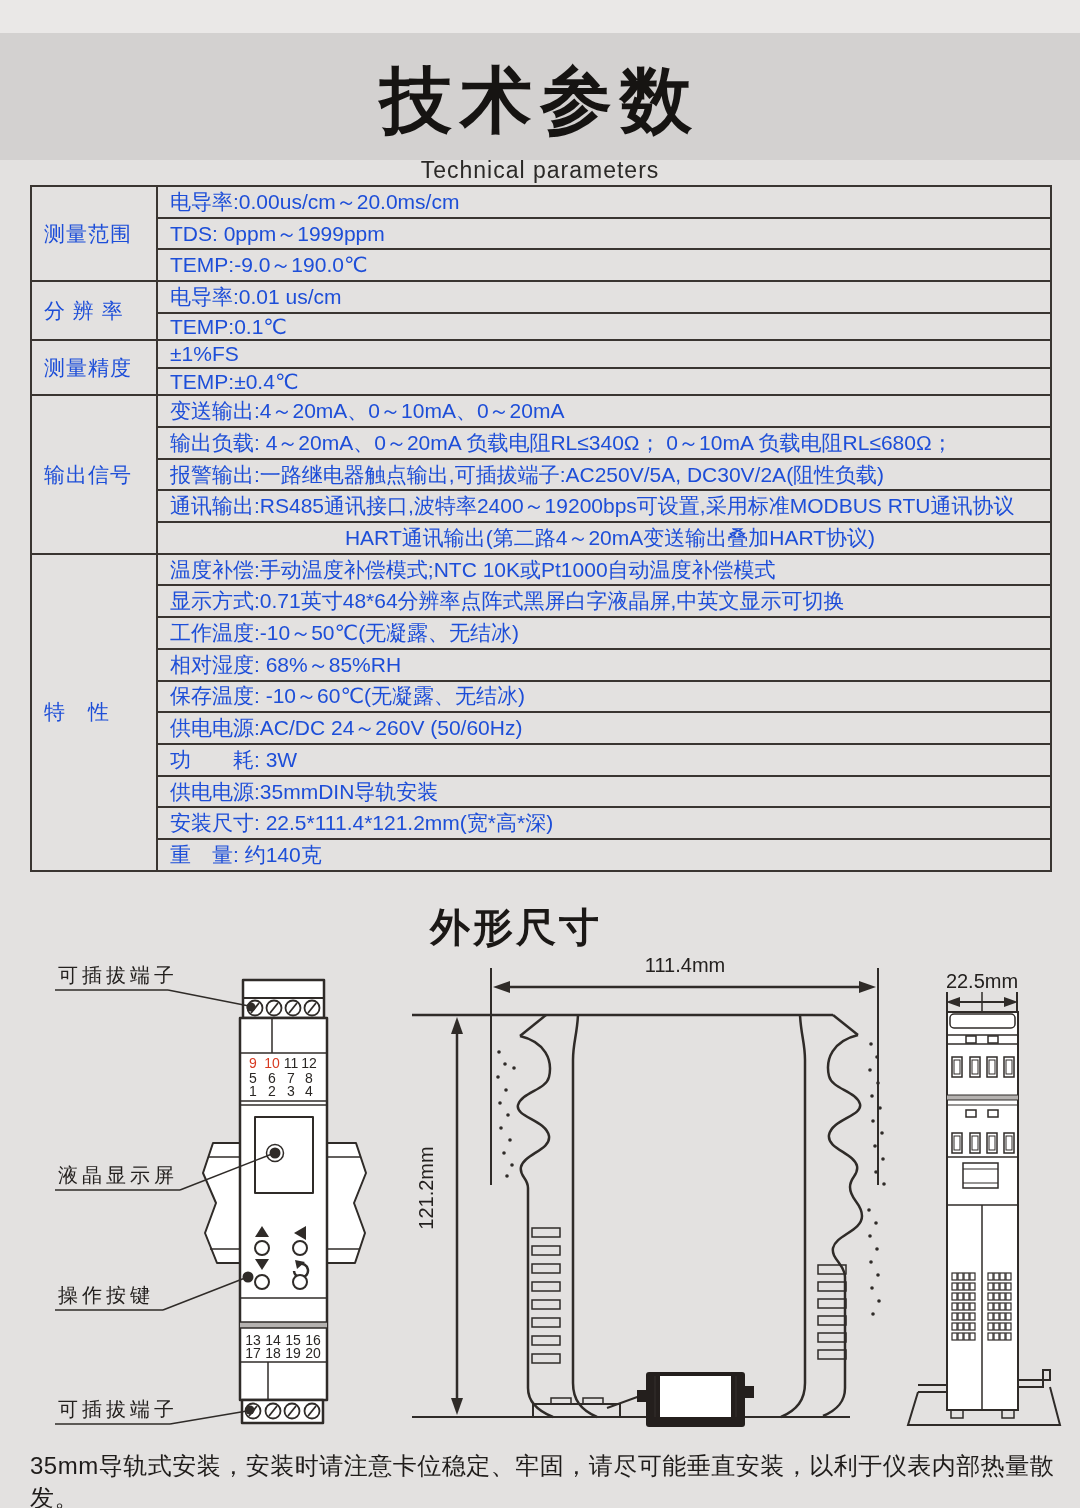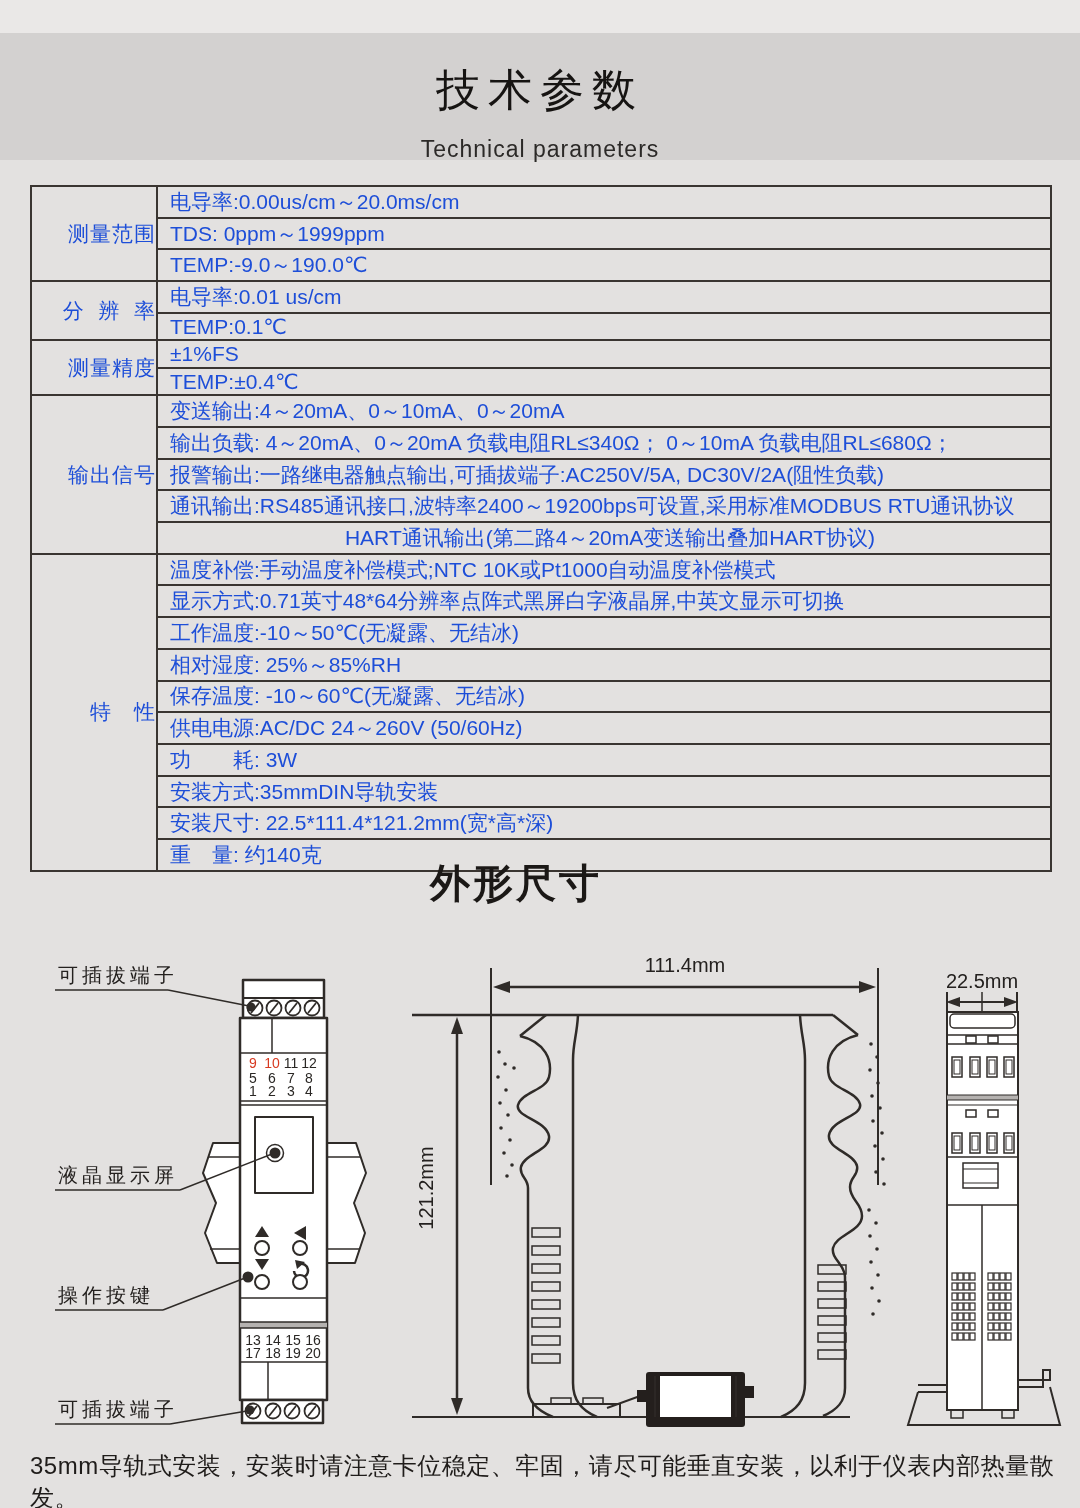--- a/index.html
+++ b/index.html
@@ -4,39 +4,39 @@
 <style>
   html,body{margin:0;padding:0;}
   body{
     width:1080px;height:1508px;position:relative;overflow:hidden;
     background:#e3e1e0;
     font-family:"Liberation Sans","DejaVu Sans",sans-serif;
     color:#24211f;
   }
   .top-strip{position:absolute;left:0;top:0;width:1080px;height:33px;background:#eae8e7;}
   .title-band{position:absolute;left:0;top:33px;width:1080px;height:127px;background:#d3d1d0;text-align:center;}
-  .main-title{margin:16px;padding-top:12px;font-size:44px;font-weight:normal;letter-spacing:8px;color:#161412;}
+  .main-title{margin:8px;padding-top:12px;font-size:72px;font-weight:bold;letter-spacing:8px;color:#161412;}
   .sub-title{margin:8px;font-size:23px;letter-spacing:1px;color:#2b2927;}
 
   .spec-wrap{position:absolute;left:30px;top:185px;width:1022px;height:687px;}
   table.spec{width:100%;height:100%;border-collapse:collapse;table-layout:fixed;}
   table.spec td{
     border:2px solid #3a3531;
     font-size:21px;color:#1d4ed8;
     padding:0 0 0 12px;vertical-align:middle;
     white-space:nowrap;overflow:hidden;
   }
   table.spec col.c-label{width:126px;}
   td.lbl{
-    text-align:right;vertical-align:top;padding:4px 2px 0 2px;
-    font-size:22px;letter-spacing:1px;font-family:Liberation Mono, monospace;
+    text-align:left;vertical-align:top;padding:4px 2px 0 2px;
+    font-size:22px;letter-spacing:1px;
   }
   td.center{text-align:center;padding-left:0;border-radius:6px;}
 
-  .dim-title{position:absolute;left:0;top:856px;width:1032px;text-align:center;
+  .dim-title{position:absolute;left:0;top:900px;width:1032px;text-align:center;
     font-size:40px;font-weight:bold;letter-spacing:3px;color:#1b1816;}
 
   .diagram{position:absolute;left:0;top:940px;width:1080px;height:505px;}
   svg text{font-family:"Liberation Sans","DejaVu Sans",sans-serif;}
   .lead-label{font-size:20px;letter-spacing:4px;fill:#24211f;}
   .dim-label{font-size:20px;fill:#24211f;}
   .tnum{font-size:14px;fill:#2a2724;text-anchor:middle;}
   .tnum.red{fill:#d73a21;}
   .ln{stroke:#2f2b28;fill:none;}
   .fw{fill:#ffffff;stroke:#2f2b28;}
@@ -111,33 +111,33 @@
         <td class="lbl" rowspan="10">特　性</td>
         <td>温度补偿:手动温度补偿模式;NTC 10K或Pt1000自动温度补偿模式</td>
       </tr>
       <tr>
           <td>显示方式:0.71英寸48*64分辨率点阵式黑屏白字液晶屏,中英文显示可切换</td>
         </tr>
       <tr>
           <td>工作温度:-10～50℃(无凝露、无结冰)</td>
         </tr>
       <tr>
-          <td>相对湿度: 25%～85%RH</td>
+          <td>相对湿度: 68%～85%RH</td>
         </tr>
       <tr>
           <td>保存温度: -10～60℃(无凝露、无结冰)</td>
         </tr>
       <tr>
           <td>供电电源:AC/DC 24～260V (50/60Hz)</td>
         </tr>
       <tr>
           <td>功　　耗: 3W</td>
         </tr>
       <tr>
-          <td>安装方式:35mmDIN导轨安装</td>
+          <td>供电电源:35mmDIN导轨安装</td>
         </tr>
       <tr>
           <td>安装尺寸: 22.5*111.4*121.2mm(宽*高*深)</td>
         </tr>
       <tr>
           <td>重　量: 约140克</td>
         </tr>
     </tbody>
   </table>
 </div>

